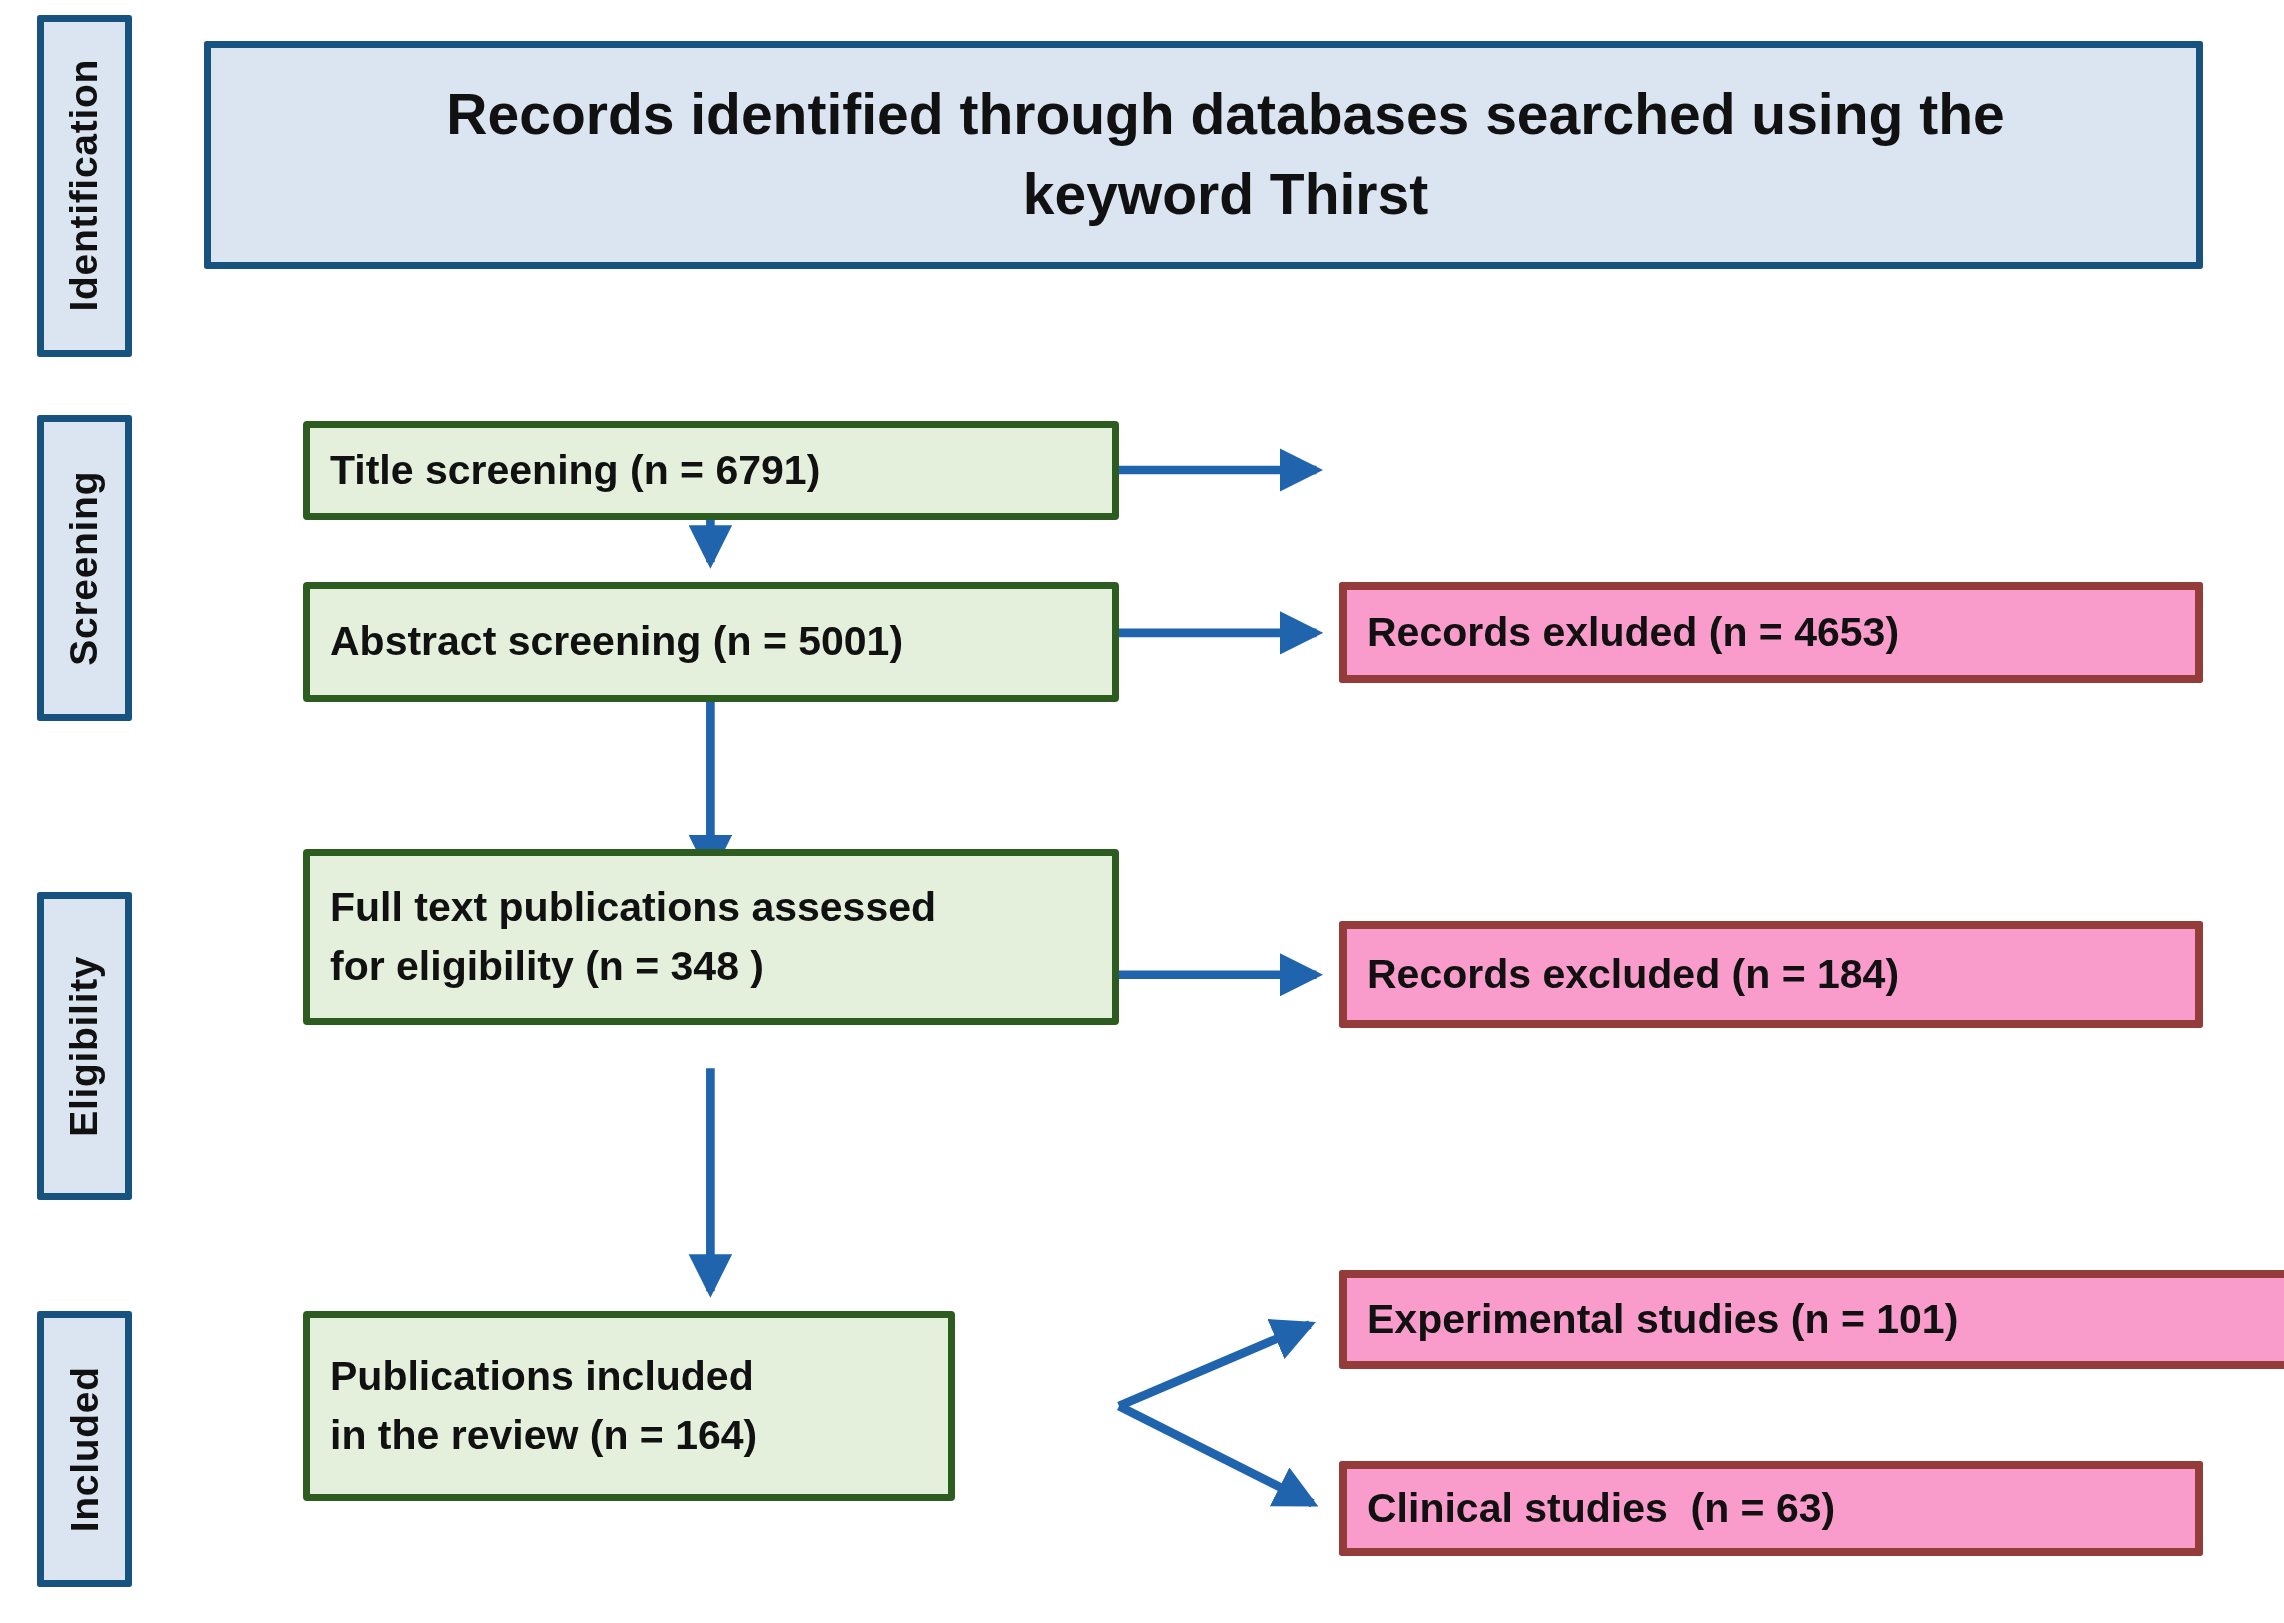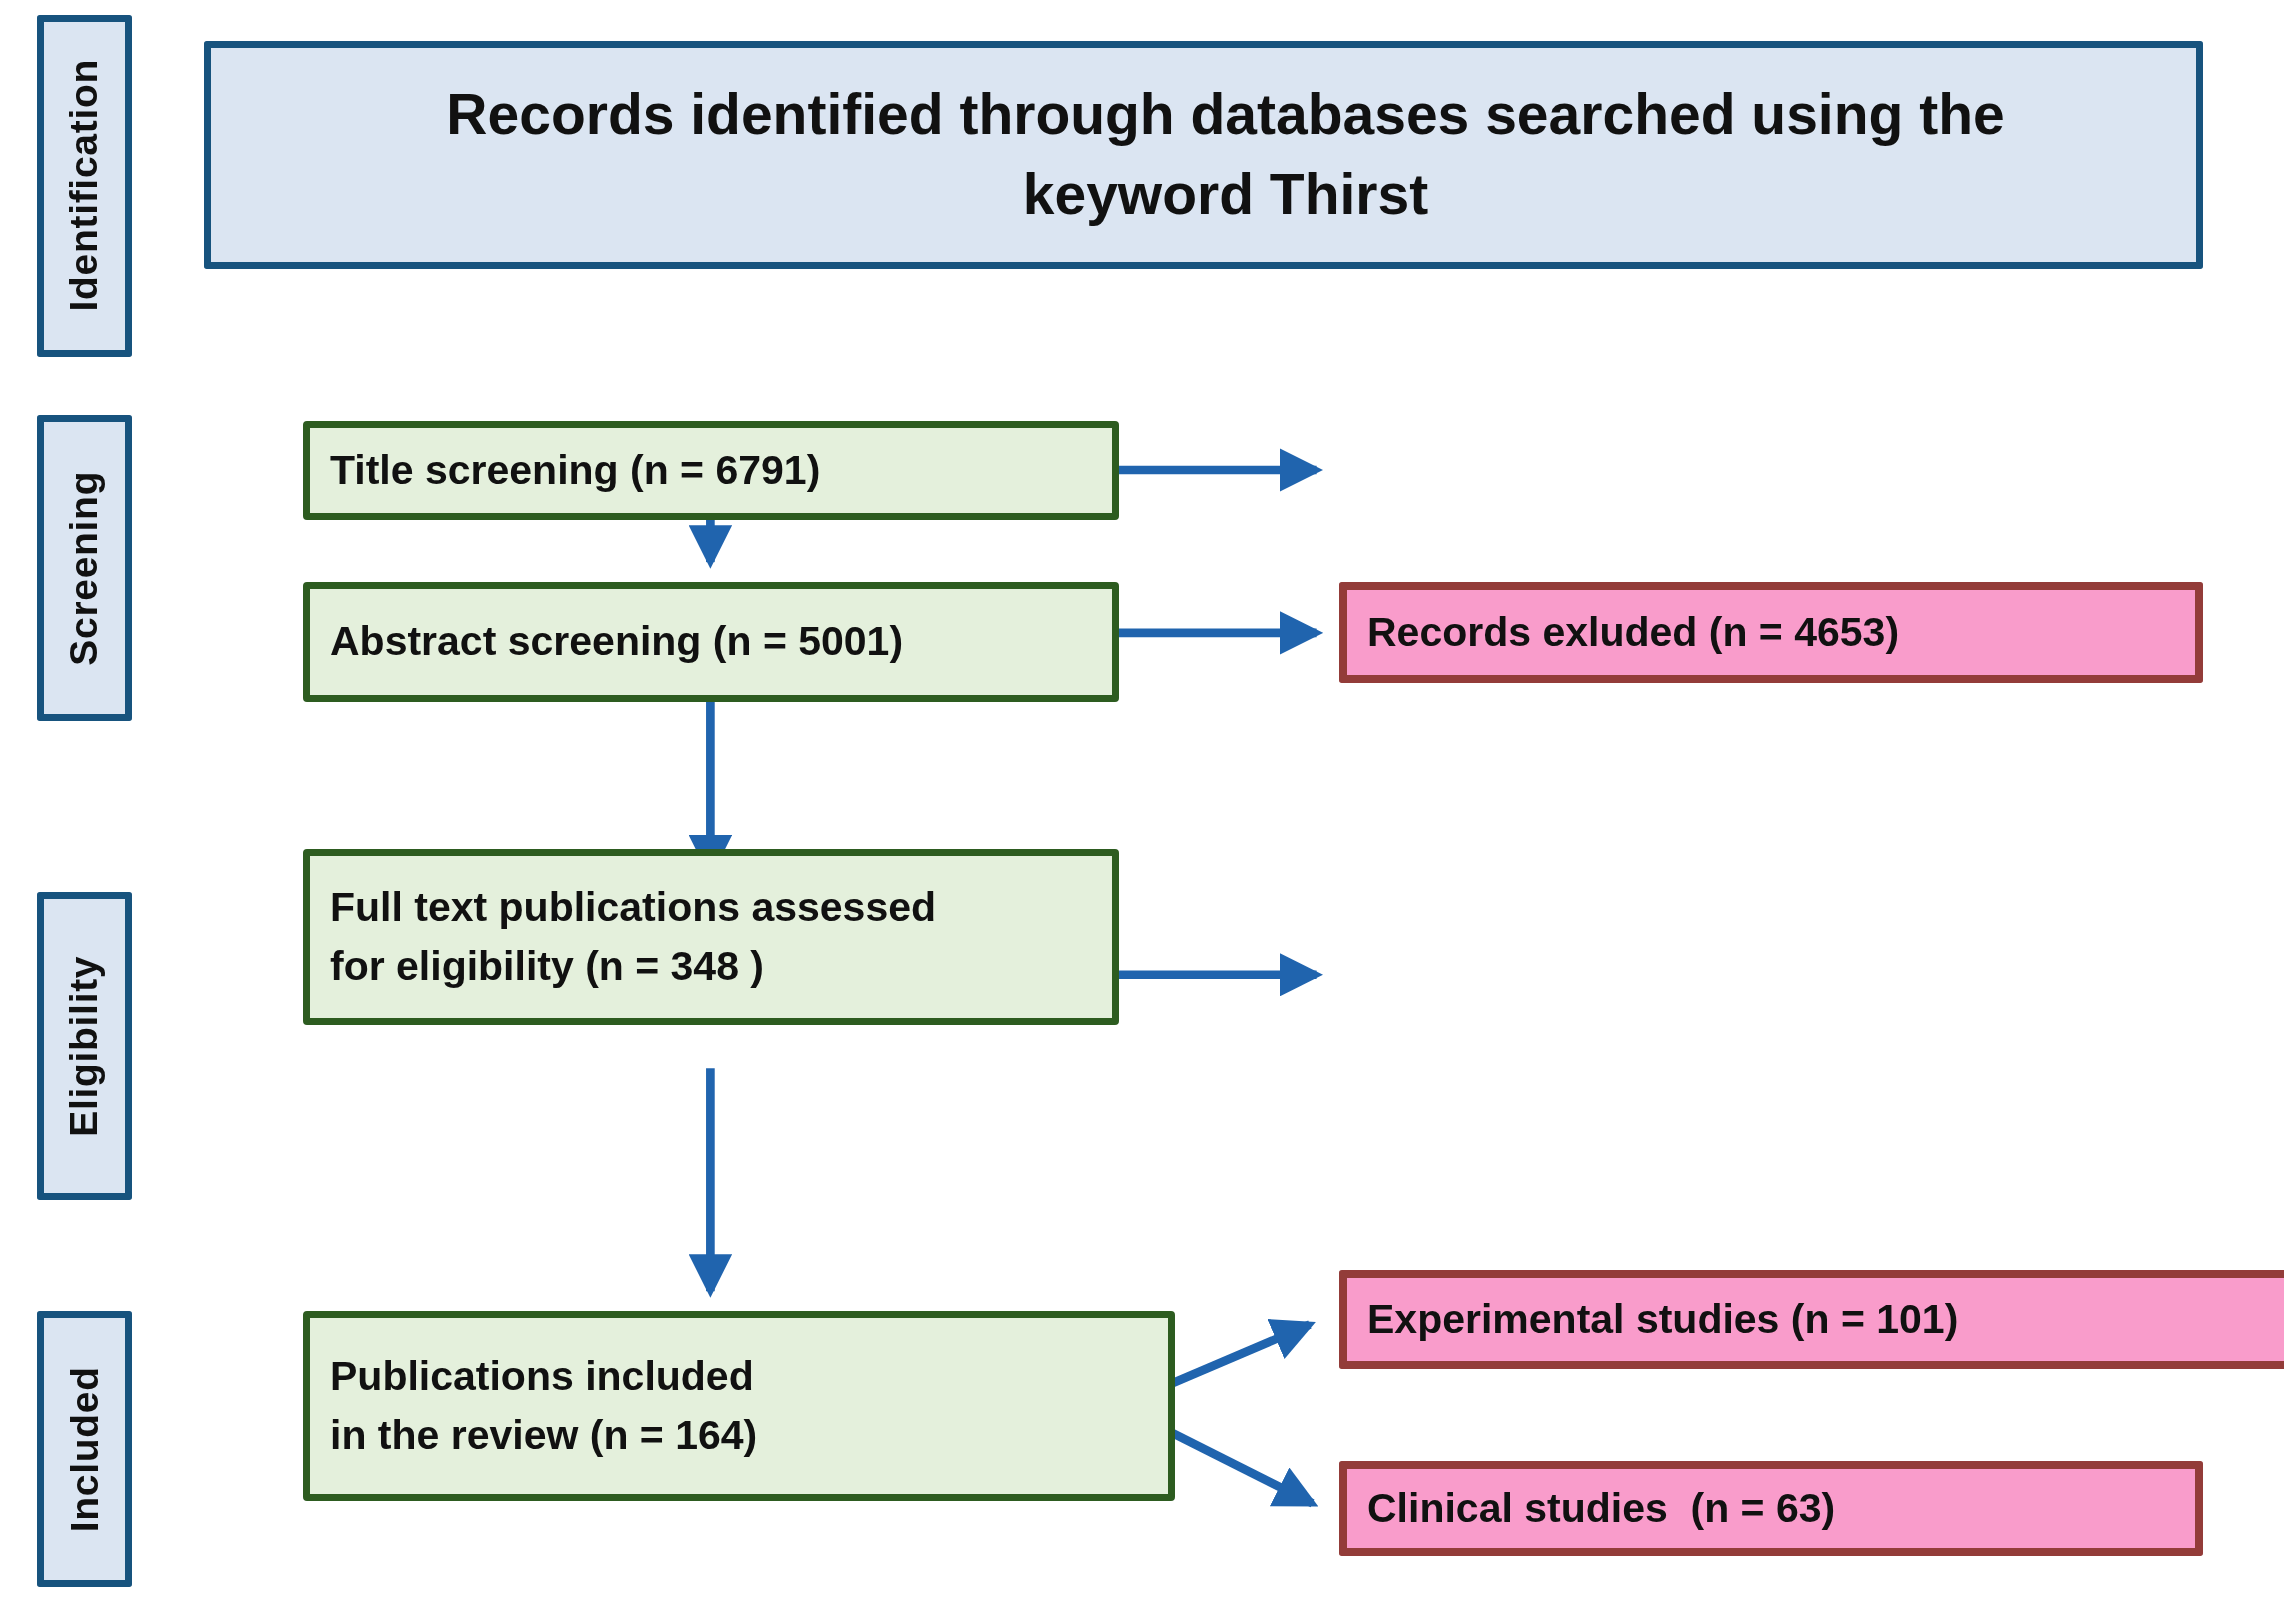--- a/index.html
+++ b/index.html
@@ -115,27 +115,30 @@
   <div class="box green" style="left:303px; top:421px; width:816px; height:99px;">
     <span>Title screening (n = 6791)</span>
   </div>
   <div class="box green" style="left:303px; top:582px; width:816px; height:120px;">
     <span>Abstract screening (n = 5001)</span>
   </div>
   <div class="box green" style="left:303px; top:849px; width:816px; height:176px;">
     <span>Full text publications assessed
 for eligibility (n = 348 )</span>
   </div>
-  <div class="box green" style="left:303px; top:1311px; width:872px; height:190px;">
+  <div class="box green" style="left:303px; top:1311px; width:652px; height:190px;">
     <span>Publications included
 in the review (n = 164)</span>
   </div>
 
   <div class="box pink" style="left:1339px; top:582px; width:864px; height:101px;">
     <span>Records exluded (n = 4653)</span>
+  </div>
+  <div class="box pink" style="left:1339px; top:921px; width:864px; height:107px;">
+    <span>Records excluded (n = 184)</span>
   </div>
   <div class="box pink" style="left:1339px; top:1270px; width:972px; height:99px;">
     <span>Experimental studies (n = 101)</span>
   </div>
   <div class="box pink" style="left:1339px; top:1461px; width:864px; height:95px;">
     <span>Clinical studies  (n = 63)</span>
   </div>
 
 </div>
 

